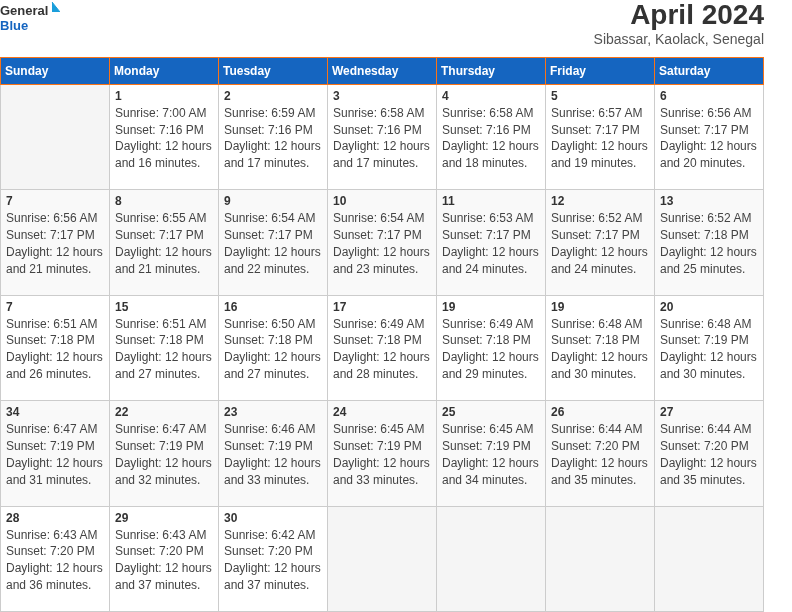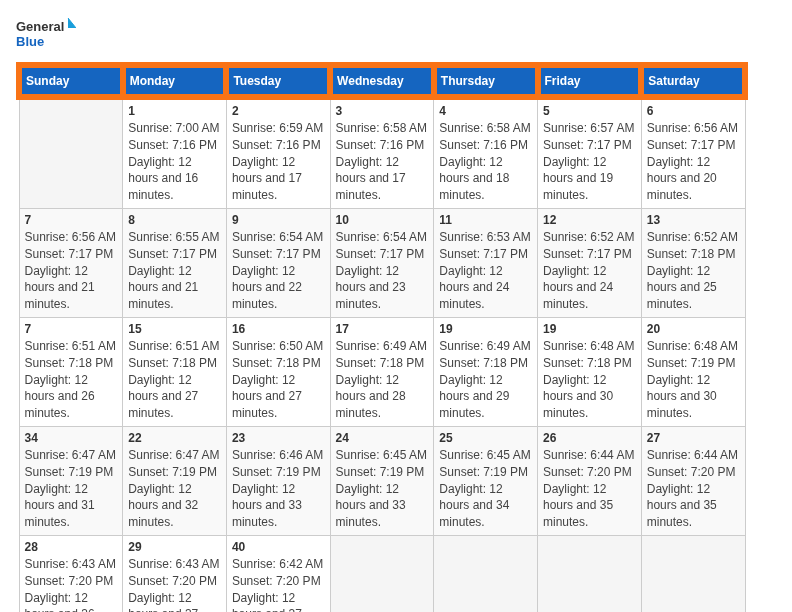--- a/index.html
+++ b/index.html
@@ -6,21 +6,20 @@
     body {
       width: 792px;
       height: 612px;
       font-family: Arial, sans-serif;
       background: #fff;
       overflow: hidden;
     }
     .page {
       width: 764px;
       height: 612px;
-      padding: 16px;
       display: flex;
       flex-direction: column;
     }
     .header {
       display: flex;
       justify-content: space-between;
       align-items: flex-start;
       margin-bottom: 10px;
     }
     .logo {
@@ -47,21 +46,21 @@
       flex: 1;
       font-size: 10px;
     }
     .calendar thead tr th {
       background-color: #1565C0;
       color: #fff;
       padding: 6px 4px;
       text-align: left;
       font-size: 12px;
       font-weight: bold;
-      border: 6px solid #f97316;
+      border: 1px solid #f97316;
     }
     .calendar tbody tr td {
       border: 1px solid #ccc;
       vertical-align: top;
       padding: 4px 5px;
       width: calc(100% / 7);
       min-height: 70px;
       background: #fff;
     }
     .calendar tbody tr:nth-child(even) td {
@@ -88,20 +87,24 @@
 <div class="page">
   <div class="header">
     <div class="logo">
     <svg width="60" height="36" viewBox="0 0 60 36" xmlns="http://www.w3.org/2000/svg">
       <text x="0" y="15" font-size="13" font-weight="bold" fill="#333" font-family="Arial">General</text>
       <text x="0" y="30" font-size="13" font-weight="bold" fill="#1565C0" font-family="Arial">Blue</text>
       <polygon points="52,2 60,12 52,12" fill="#1A9EDB"></polygon>
       <line x1="52" y1="2" x2="60" y2="12" stroke="#1A9EDB" stroke-width="1"></line>
     </svg>
   </div>
+    <div class="title-block">
+      <div class="main-title">April 2024</div>
+      <div class="subtitle">Sibassar, Kaolack, Senegal</div>
+    </div>
   </div>
 
   <table class="calendar">
     <thead>
       <tr>
         <th>Sunday</th>
         <th>Monday</th>
         <th>Tuesday</th>
         <th>Wednesday</th>
         <th>Thursday</th>
@@ -230,21 +233,21 @@
         <tr>
           <td>
             <div class="day-num">28</div>
             <div class="day-detail">Sunrise: 6:43 AM<br>Sunset: 7:20 PM<br>Daylight: 12 hours and 36 minutes.</div>
           </td>
           <td>
             <div class="day-num">29</div>
             <div class="day-detail">Sunrise: 6:43 AM<br>Sunset: 7:20 PM<br>Daylight: 12 hours and 37 minutes.</div>
           </td>
           <td>
-            <div class="day-num">40</div>
+            <div class="day-num">30</div>
             <div class="day-detail">Sunrise: 6:42 AM<br>Sunset: 7:20 PM<br>Daylight: 12 hours and 37 minutes.</div>
           </td>
           <td class="empty-cell"></td>
           <td class="empty-cell"></td>
           <td class="empty-cell"></td>
           <td class="empty-cell"></td>
         </tr>
       </tbody>
   </table>
 </div>

